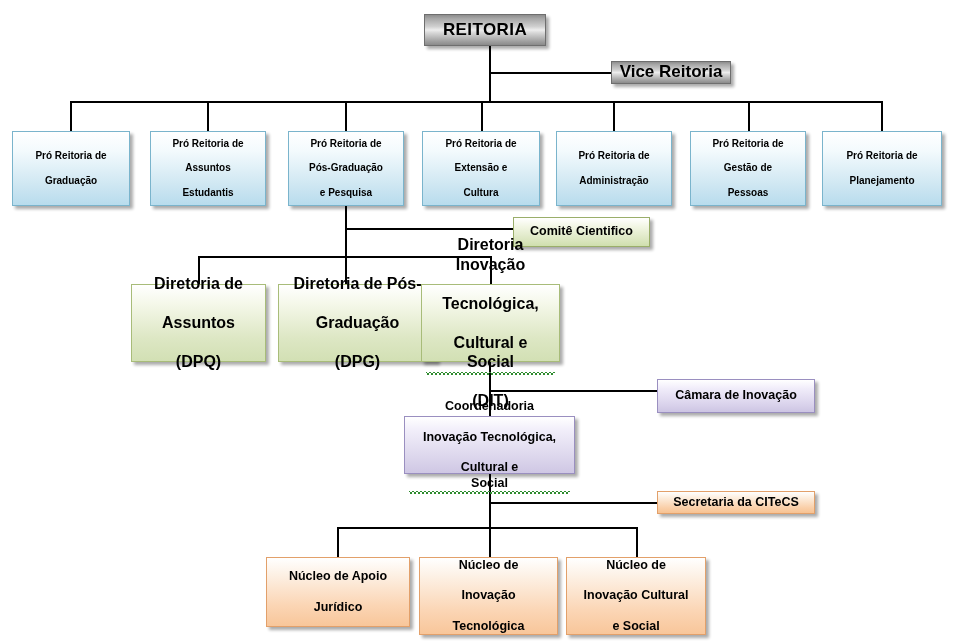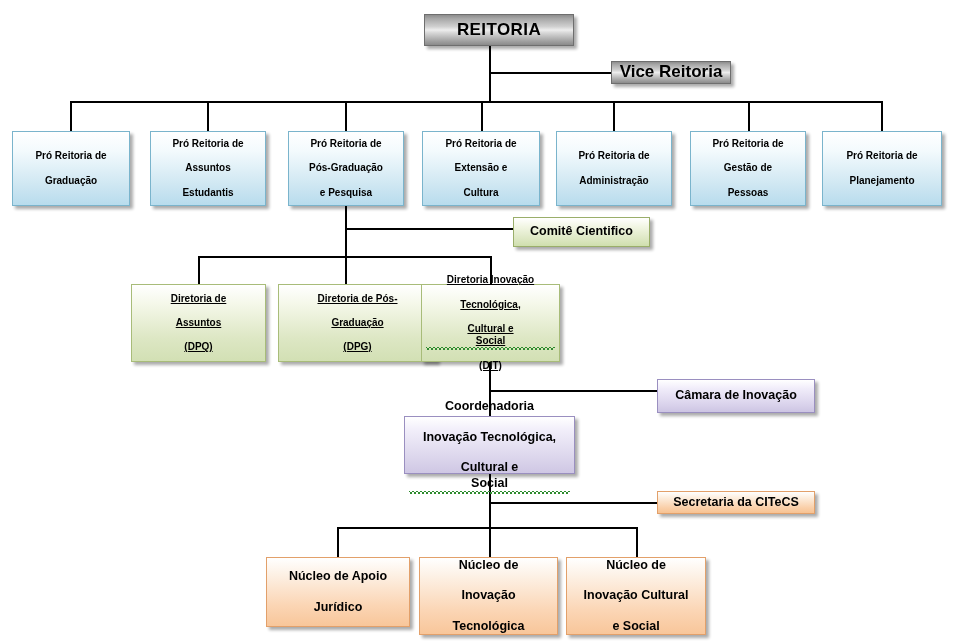--- a/index.html
+++ b/index.html
@@ -64,22 +64,21 @@
   
   .n-blue {
     background: linear-gradient(to bottom, #ffffff 0%, #f3fafd 26%, #cfe7f2 72%, #b8dced 100%);
     border: 1px solid #7ab4cc;
     font-size: 10px;
   }
   
   .n-green {
     background: linear-gradient(to bottom, #ffffff 0%, #f5f8ea 24%, #dde7c4 70%, #d2e0b4 100%);
     border: 1px solid #a8bc79;
-    font-size: 10px;
-    text-decoration: underline;
+    font-size: 16px;
   }
   
   .n-green-sm {
     background: linear-gradient(to bottom, #ffffff 0%, #f2f6e4 30%, #dbe6c0 78%, #cfdfae 100%);
     border: 1px solid #9aae6a;
     font-size: 12.5px;
   }
   
   .n-purple {
     background: linear-gradient(to bottom, #ffffff 0%, #f2effa 22%, #dcd6ec 72%, #cfc7e4 100%);
@@ -156,21 +155,21 @@
 
   <div class="ln v" style="left:489px; top:474px; height:54px;"></div>
 
   <div class="ln h" style="left:489px; top:502px; width:168px;"></div>
 
   <div class="ln h" style="left:337px; top:527px; width:299px;"></div>
   <div class="ln v" style="left:337px; top:527px; height:30px;"></div>
   <div class="ln v" style="left:489px; top:527px; height:30px;"></div>
   <div class="ln v" style="left:636px; top:527px; height:30px;"></div>
 
-  <div class="node n-root" style="left:424px; top:14px; width:150px; height:32px;">
+  <div class="node n-root" style="left:424px; top:14px; width:122px; height:32px;">
     <span>REITORIA</span>
   </div>
 
   <div class="node n-vice" style="left:611px; top:61px; width:120px; height:23px;">
     <span>Vice Reitoria</span>
   </div>
 
   <div class="node n-blue" style="left:12px; top:131px; width:118px; height:75px;">
     <span>
       <span>Pró Reitoria de</span><br>

